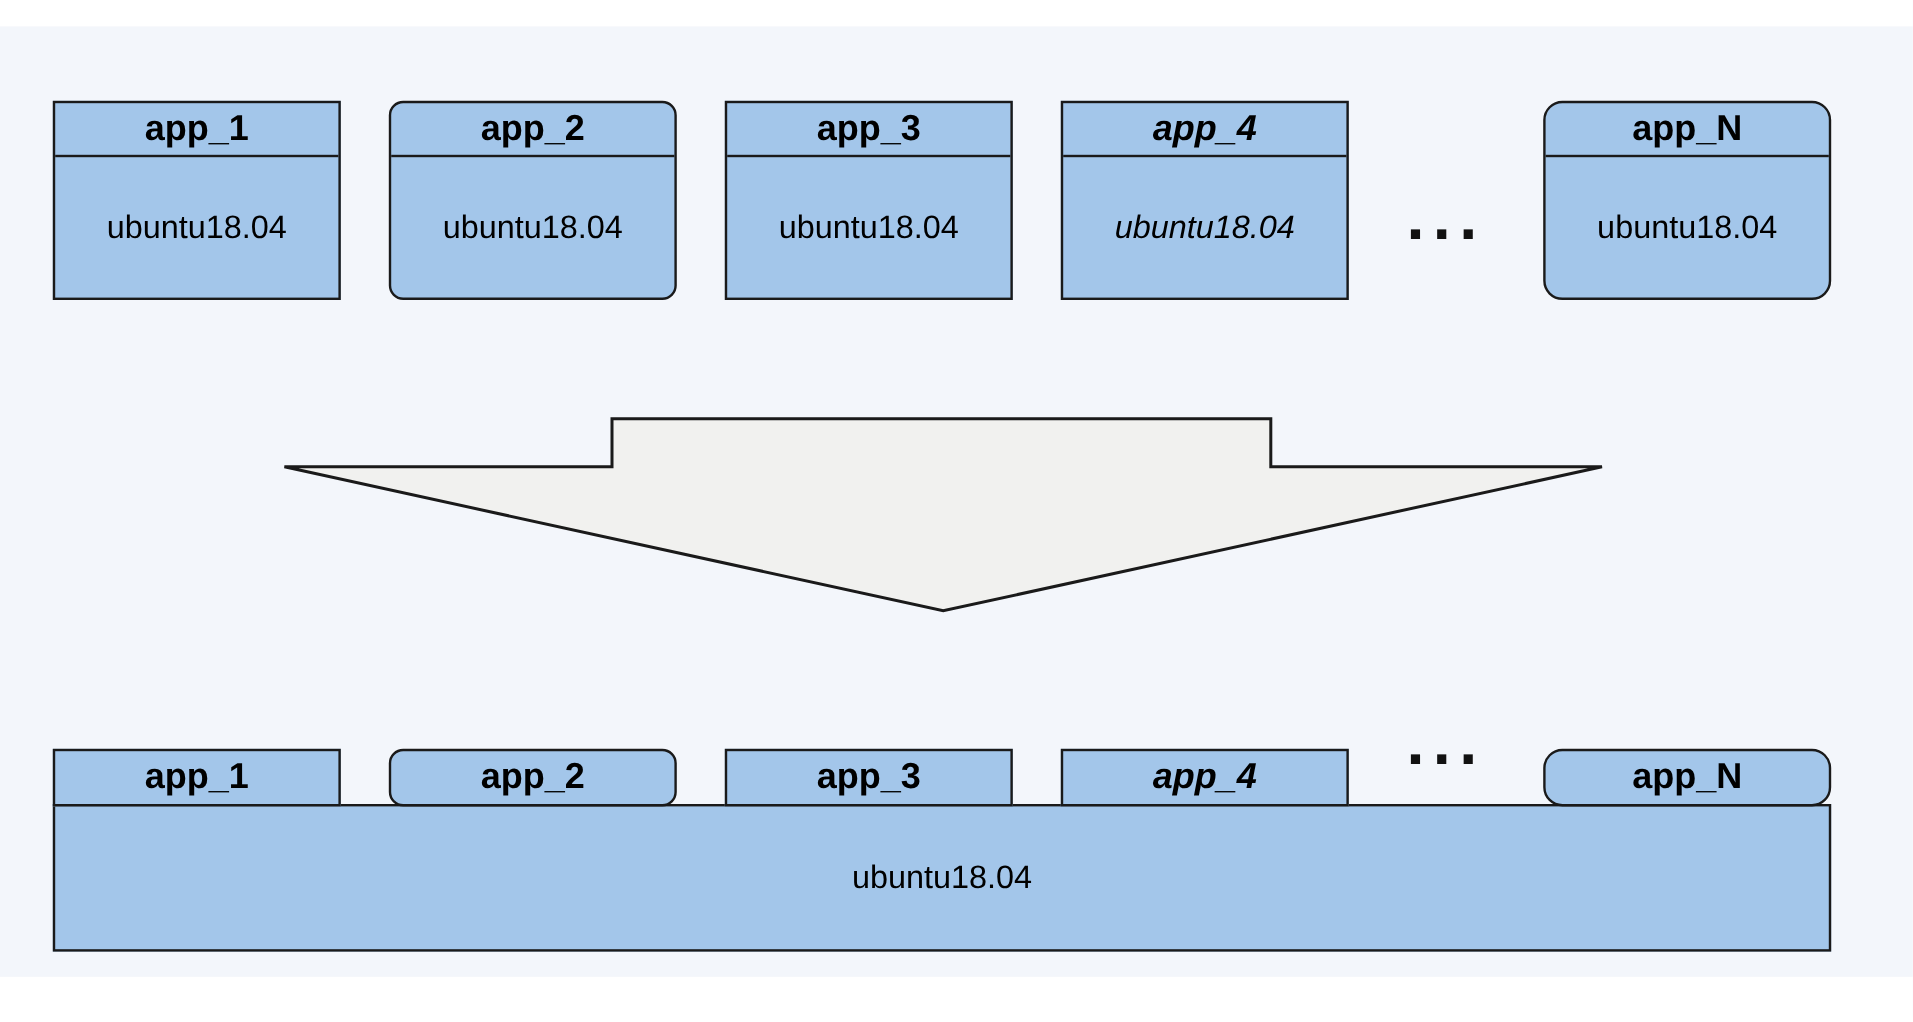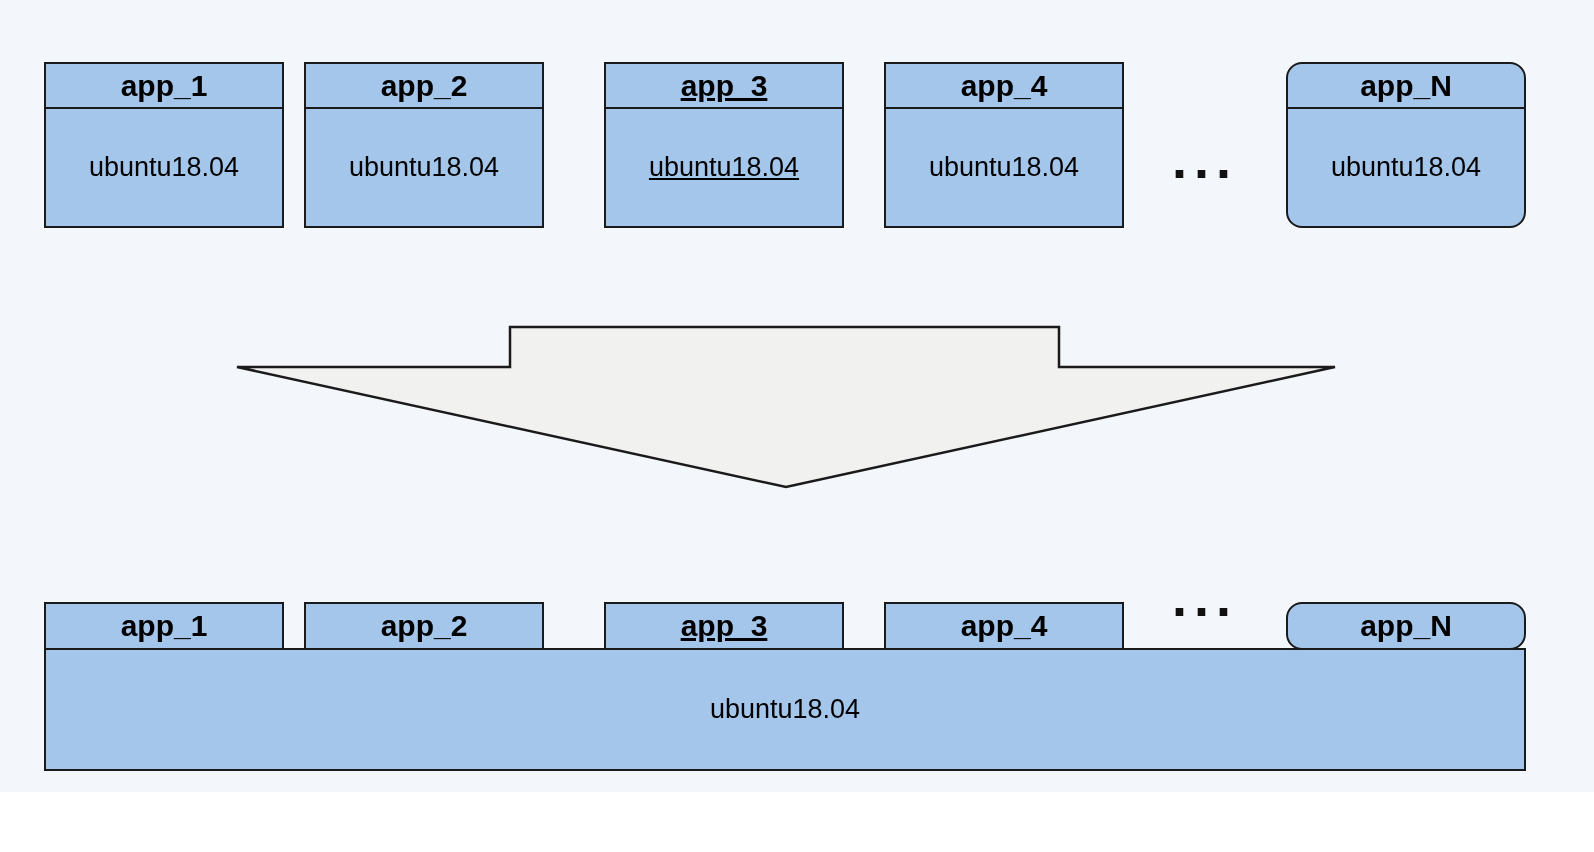--- a/index.html
+++ b/index.html
@@ -4,20 +4,21 @@
 <style>
   html, body { margin: 0; padding: 0; }
   .canvas {
     position: relative;
     width: 1594px;
     height: 792px;
     background: #f3f6fb;
     overflow: hidden;
     font-family: "Liberation Sans", sans-serif;
     color: #000;
+    margin-top: 22px;
   }
 
   
   .app-box {
     position: absolute;
     top: 62px;
     width: 240px;
     height: 166px;
     background: #a3c6ea;
     border: 2px solid #1a1a1a;
@@ -32,23 +33,23 @@
     border-bottom: 2px solid #1a1a1a;
   }
   .app-box .bod {
     height: 117px;
     display: flex;
     align-items: center;
     justify-content: center;
     font-size: 27px;
   }
   .pos-1 { left: 44px; }
-  .pos-2 { left: 304px; }
-  .pos-3 { left: 604px; text-decoration: underline; }
-  .pos-4 { left: 884px; }
+  .pos-2 { left: 324px; border-radius: 12px; }
+  .pos-3 { left: 604px; }
+  .pos-4 { left: 884px; font-style: italic; }
   .pos-n { left: 1286px; border-radius: 16px; }
 
   .dots {
     position: absolute;
     width: 162px;
     text-align: center;
     font-weight: bold;
     font-size: 54px;
     letter-spacing: 7px;
     color: #111;

